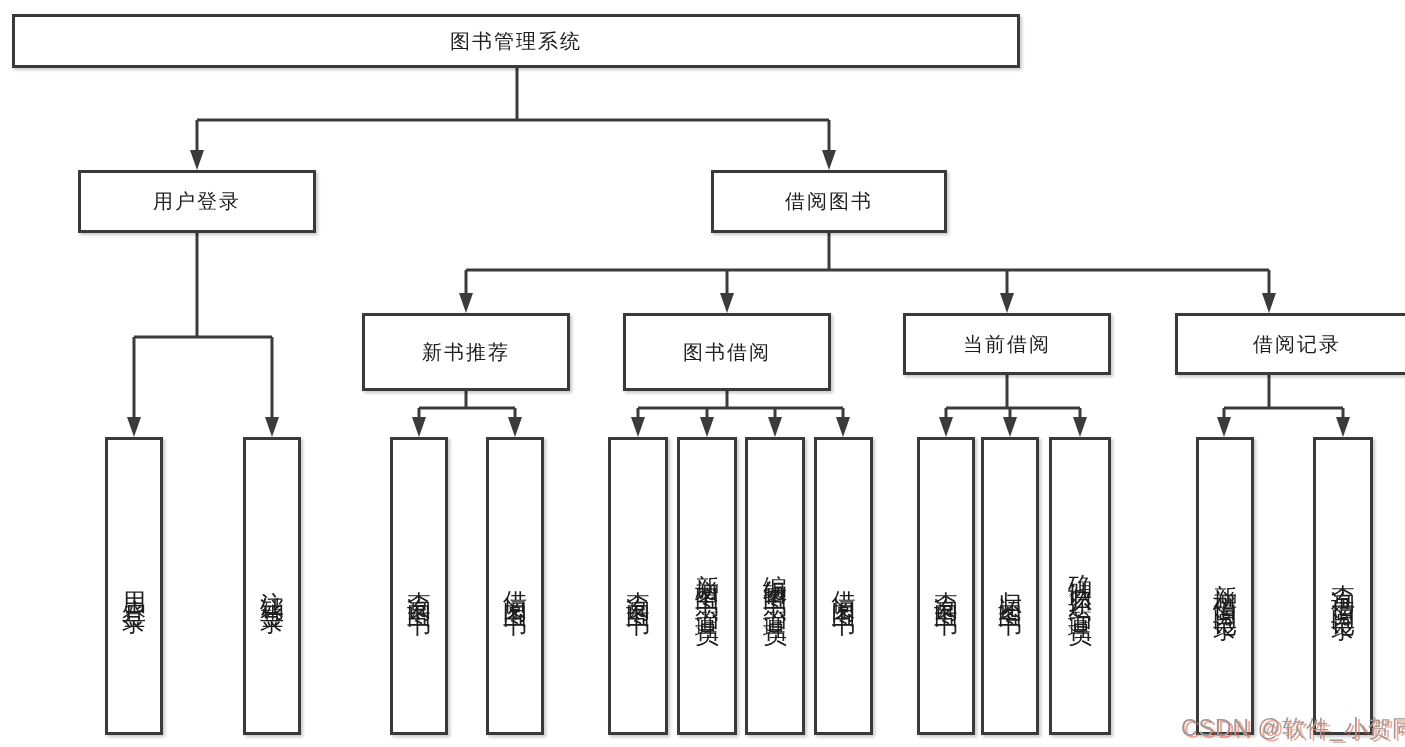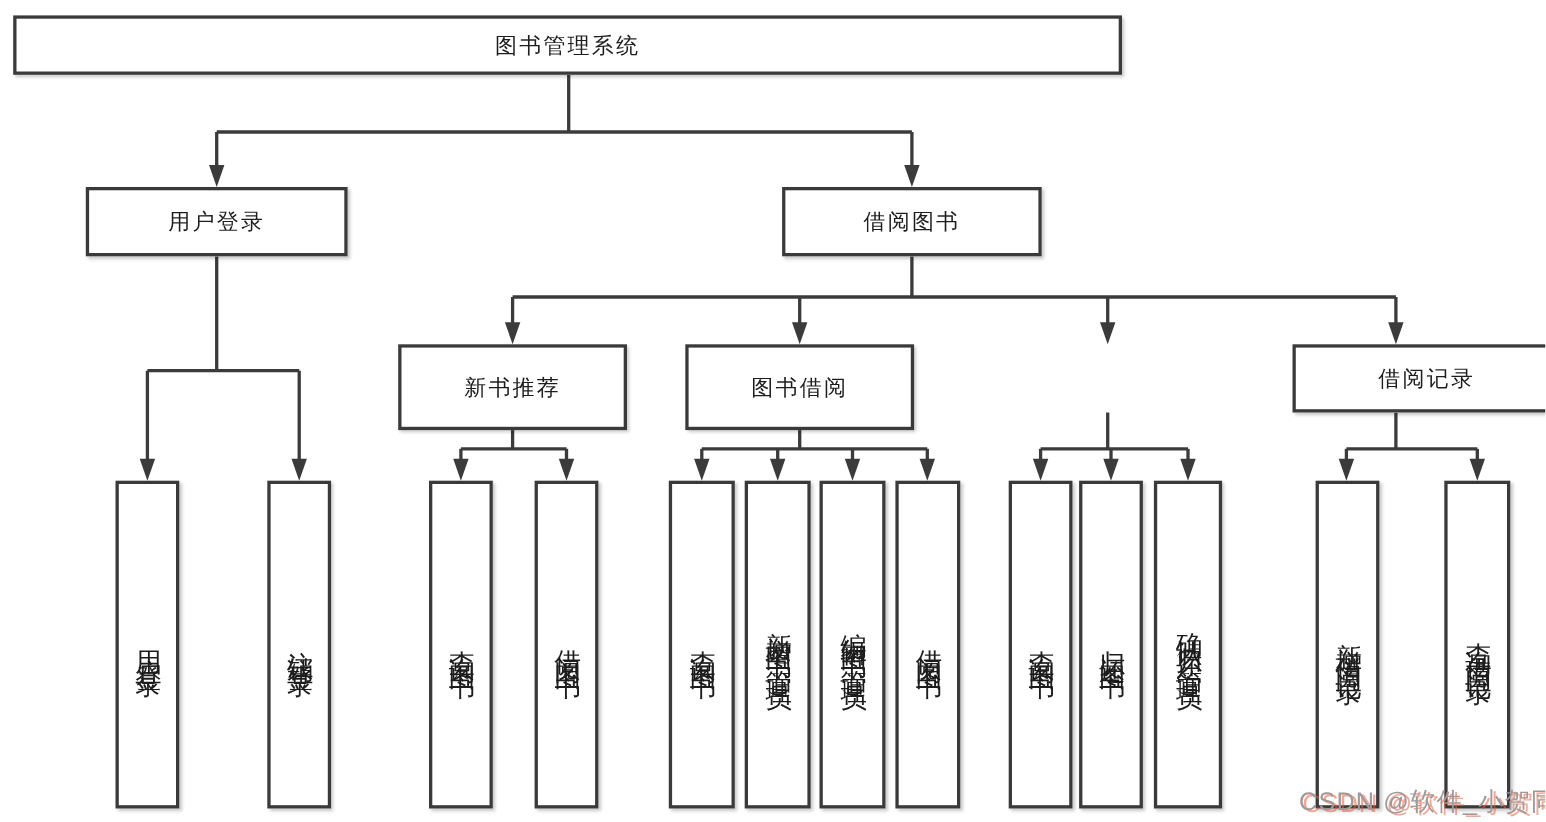--- a/index.html
+++ b/index.html
@@ -149,20 +149,23 @@
   <div class="box" style="left:711px; top:170px; width:236px; height:63px;">
     <span class="hlbl">借阅图书</span>
   </div>
 
   <div class="box" style="left:362px; top:313px; width:208px; height:78px;">
     <span class="hlbl">新书推荐</span>
   </div>
   <div class="box" style="left:623px; top:313px; width:208px; height:78px;">
     <span class="hlbl">图书借阅</span>
   </div>
+  <div class="box" style="left:903px; top:313px; width:208px; height:62px;">
+    <span class="hlbl">当前借阅</span>
+  </div>
   <div class="box" style="left:1175px; top:313px; width:244px; height:62px;align-items:center;">
     <span class="hlbl">借阅记录</span>
   </div>
 
   <div class="box" style="left:105px; top:437px; width:58px; height:298px;">
     <span class="vlbl">用户登录</span>
   </div>
   <div class="box" style="left:243px; top:437px; width:58px; height:298px;">
     <span class="vlbl">注销登录</span>
   </div>

